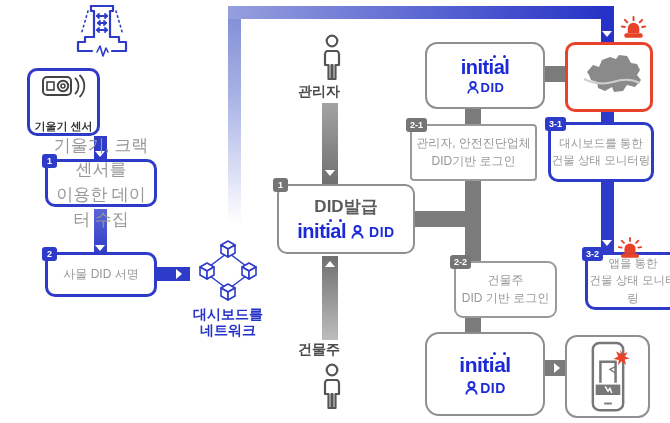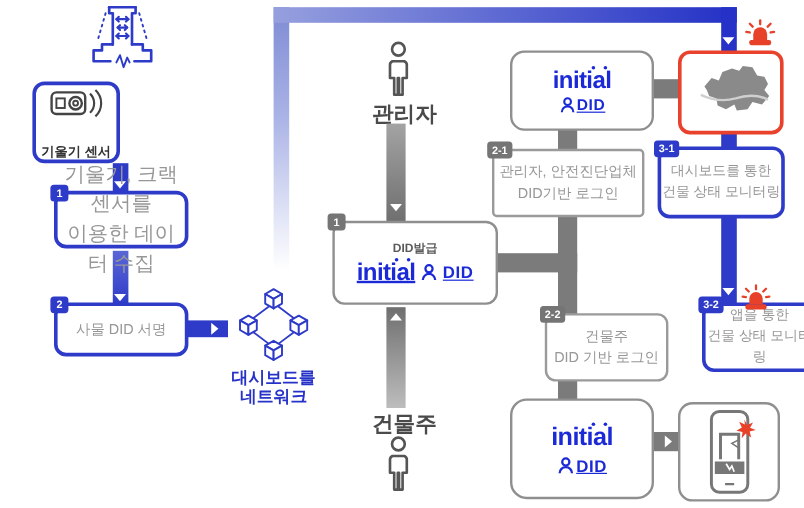--- a/index.html
+++ b/index.html
@@ -41,25 +41,25 @@
   .tag{position:absolute;left:-6px;top:-8px;color:#fff;font-weight:bold;font-size:9px;
        border-radius:3px;padding:2px 4px;min-width:7px;text-align:center;line-height:10px;z-index:3;}
   .tag-blue{background:#2e3bc8;}
   .tag-gray{background:#757575;}
   .ctr{display:flex;flex-direction:column;align-items:center;justify-content:center;height:100%;text-align:center;}
   .gtxt{color:#979797;}
   .sensor-label{font-size:11px;font-weight:bold;color:#333;margin-top:15px;}
   .korean-sm{font-size:17px;line-height:1.45;}
   .korean-md{font-size:12px;line-height:1.45;}
   .bc-label{color:#2733c8;font-weight:800;font-size:14px;line-height:16px;text-align:center;}
-  .person-label{font-size:18px;font-weight:600;color:#4a4a4a;text-align:right;}
+  .person-label{font-size:14px;font-weight:600;color:#4a4a4a;text-align:left;}
   
   .logo-line{position:relative;display:inline-block;color:#1b2ad6;font-weight:800;letter-spacing:-0.5px;}
   .logo-dot{position:absolute;width:3px;height:3px;border-radius:50%;background:#1b2ad6;top:-1px;}
-  .did-row{display:flex;align-items:center;justify-content:flex-end;gap:1px;color:#1b2ad6;font-weight:700;text-decoration:underline;}
+  .did-row{display:flex;align-items:center;justify-content:flex-end;gap:1px;color:#1b2ad6;font-weight:700;}
   .did-txt{font-size:13px;letter-spacing:0.5px;}
   svg{display:block;}
 </style>
 </head>
 <body>
 
 <div id="canvas">
 
   <div class="bar pipe-left-v"></div>
   <div class="bar pipe-top-h"></div>
@@ -183,21 +183,21 @@
     <svg width="30" height="48" viewBox="0 0 30 48" fill="none" stroke="#555" stroke-width="2.2" stroke-linejoin="round">
       <circle cx="15" cy="7" r="5.3"></circle>
       <path d="M10,17 h10 q2,1 2,3 v11 h-3.5 v14 h-3 v-14 h-1 v14 h-3 v-14 H8 v-11 q0,-2 2,-3 z"></path>
     </svg>
   </div>
   <div class="abs person-label" style="left:298px;top:83px;width:66px;">관리자</div>
 
   <div class="node b-gray" style="left:277px;top:184px;width:138px;height:70px;">
     <span class="tag tag-gray">1</span>
     <div class="ctr">
-      <div style="font-size:10px;font-weight:700;color:#5a5a5a;">DID발급</div>
+      <div style="font-size:17px;font-weight:700;color:#5a5a5a;">DID발급</div>
       <div class="did-row" style="margin-top:2px;gap:4px;">
         <span class="logo-line" style="font-size:20px;">initial<i class="logo-dot" style="left:32px;"></i><i class="logo-dot" style="left:42px;"></i></span>
         <span>
           <svg width="15" height="16" viewBox="0 0 16 16" fill="none" stroke="#1b2ad6" stroke-width="2">
               <circle cx="8" cy="4.8" r="3.2"></circle>
               <path d="M2.5,14.8 a5.5,5.5 0 0 1 11,0"></path>
             </svg>
         </span>
         <span class="did-txt" style="font-size:14px;">DID</span>
       </div>

